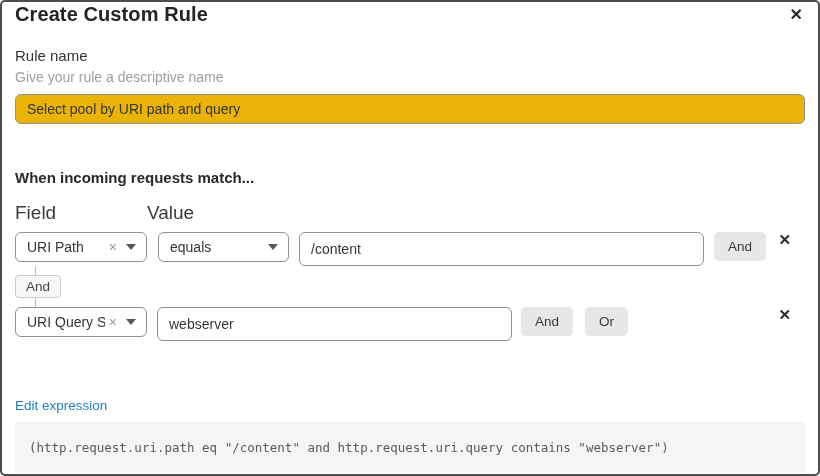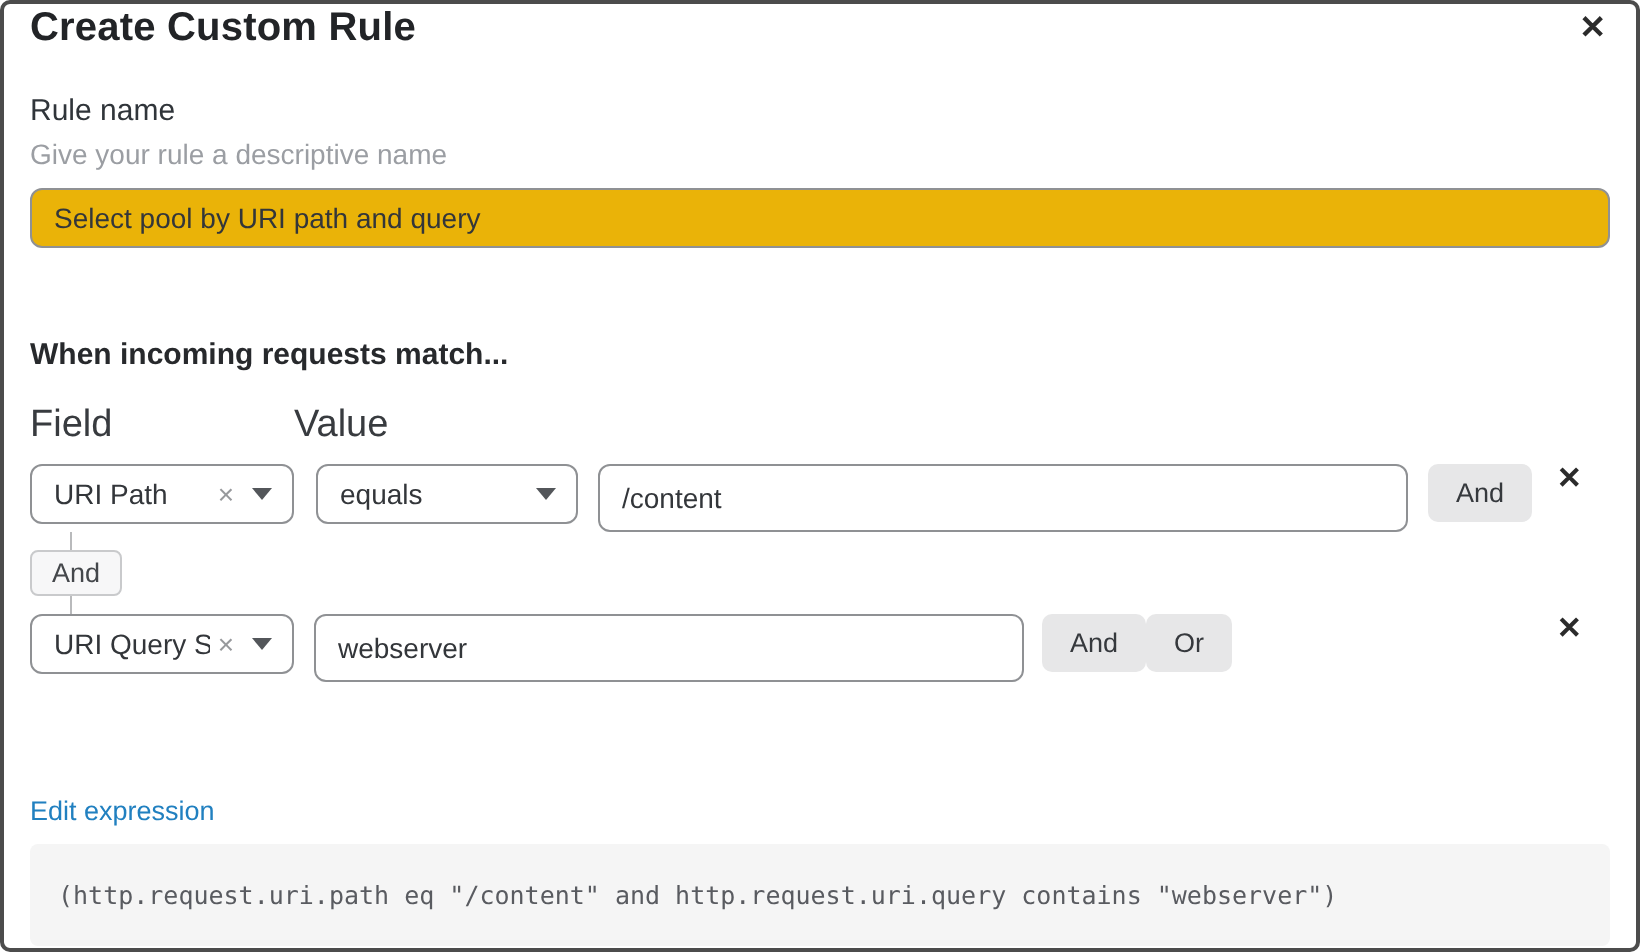--- a/index.html
+++ b/index.html
@@ -71,21 +71,21 @@
   .value-1 { width: 405px; }
   .value-2 { width: 355px; }
   .op-btn {
     height: 29px; border: none; border-radius: 5px;
     background: #e7e7e8; color: #36393d;
     font-family: "Liberation Sans", sans-serif;
     font-size: 13.5px; padding: 0 14px; cursor: pointer;
   }
   .btn-and-1 { margin-left: 10px; }
   .btn-and-2 { margin-left: 9px; }
-  .btn-or-2 { }
+  .btn-or-2 { margin-left: 12px; }
   .row-delete {
     margin-left: auto; font-size: 15px; font-weight: 700; color: #2b2b2b;
     cursor: pointer; line-height: 15px;
   }
   .v-line { width: 1px; height: 9px; background: #b9babc; margin-left: 20px; }
   .connector-badge {
     display: inline-block;
     border: 1px solid #c9cacc; border-radius: 4px;
     background: #f7f7f8; color: #44474b;
     font-size: 13.5px; padding: 3px 10px;

